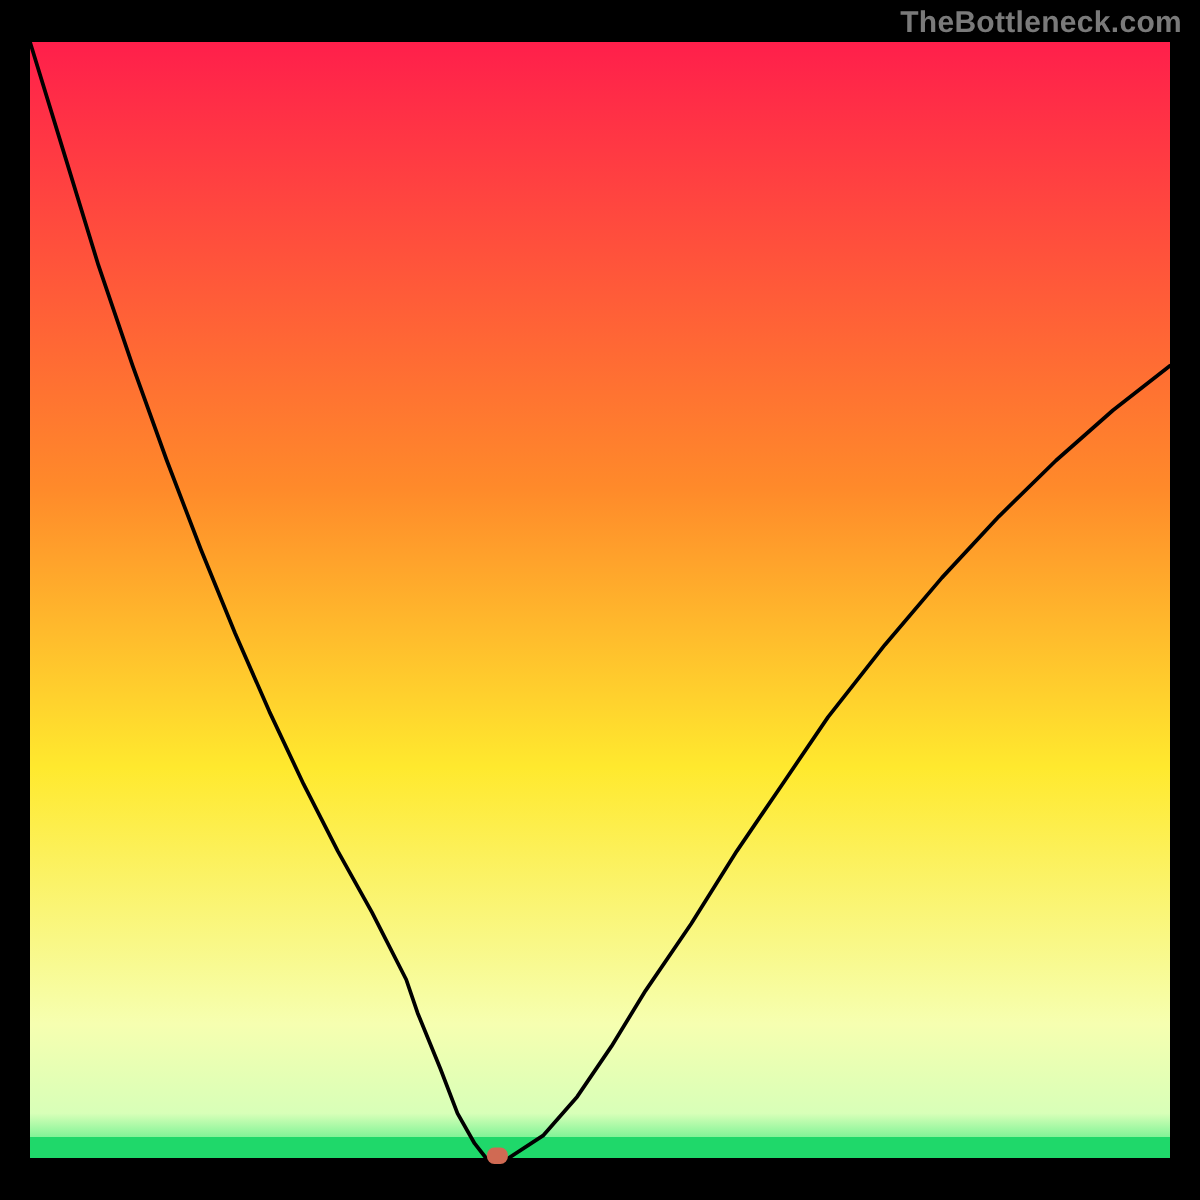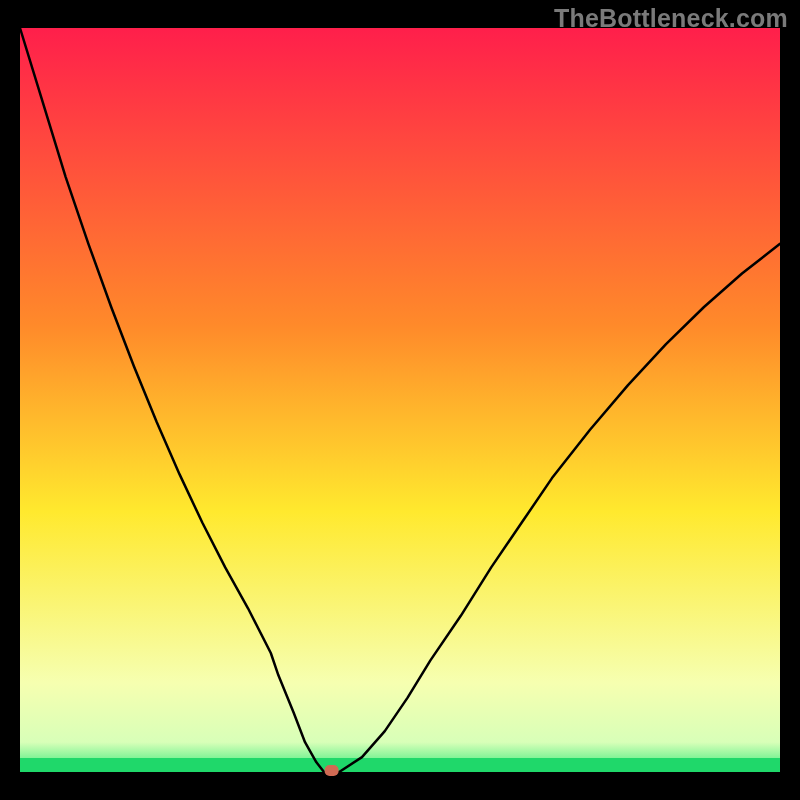--- a/index.html
+++ b/index.html
@@ -10,21 +10,21 @@
   }
   .wrapper {
     width: 800px;
     height: 800px;
     position: relative;
   }
   .watermark {
     position: absolute;
     top: 4px;
     right: 12px;
-    font-size: 25px;
+    font-size: 20px;
     font-weight: bold;
     color: #7a7a7a;
     letter-spacing: 0.2px;
     z-index: 10;
     margin-left: 23px;
   }
   svg {
     display: block;
   }
 </style>

